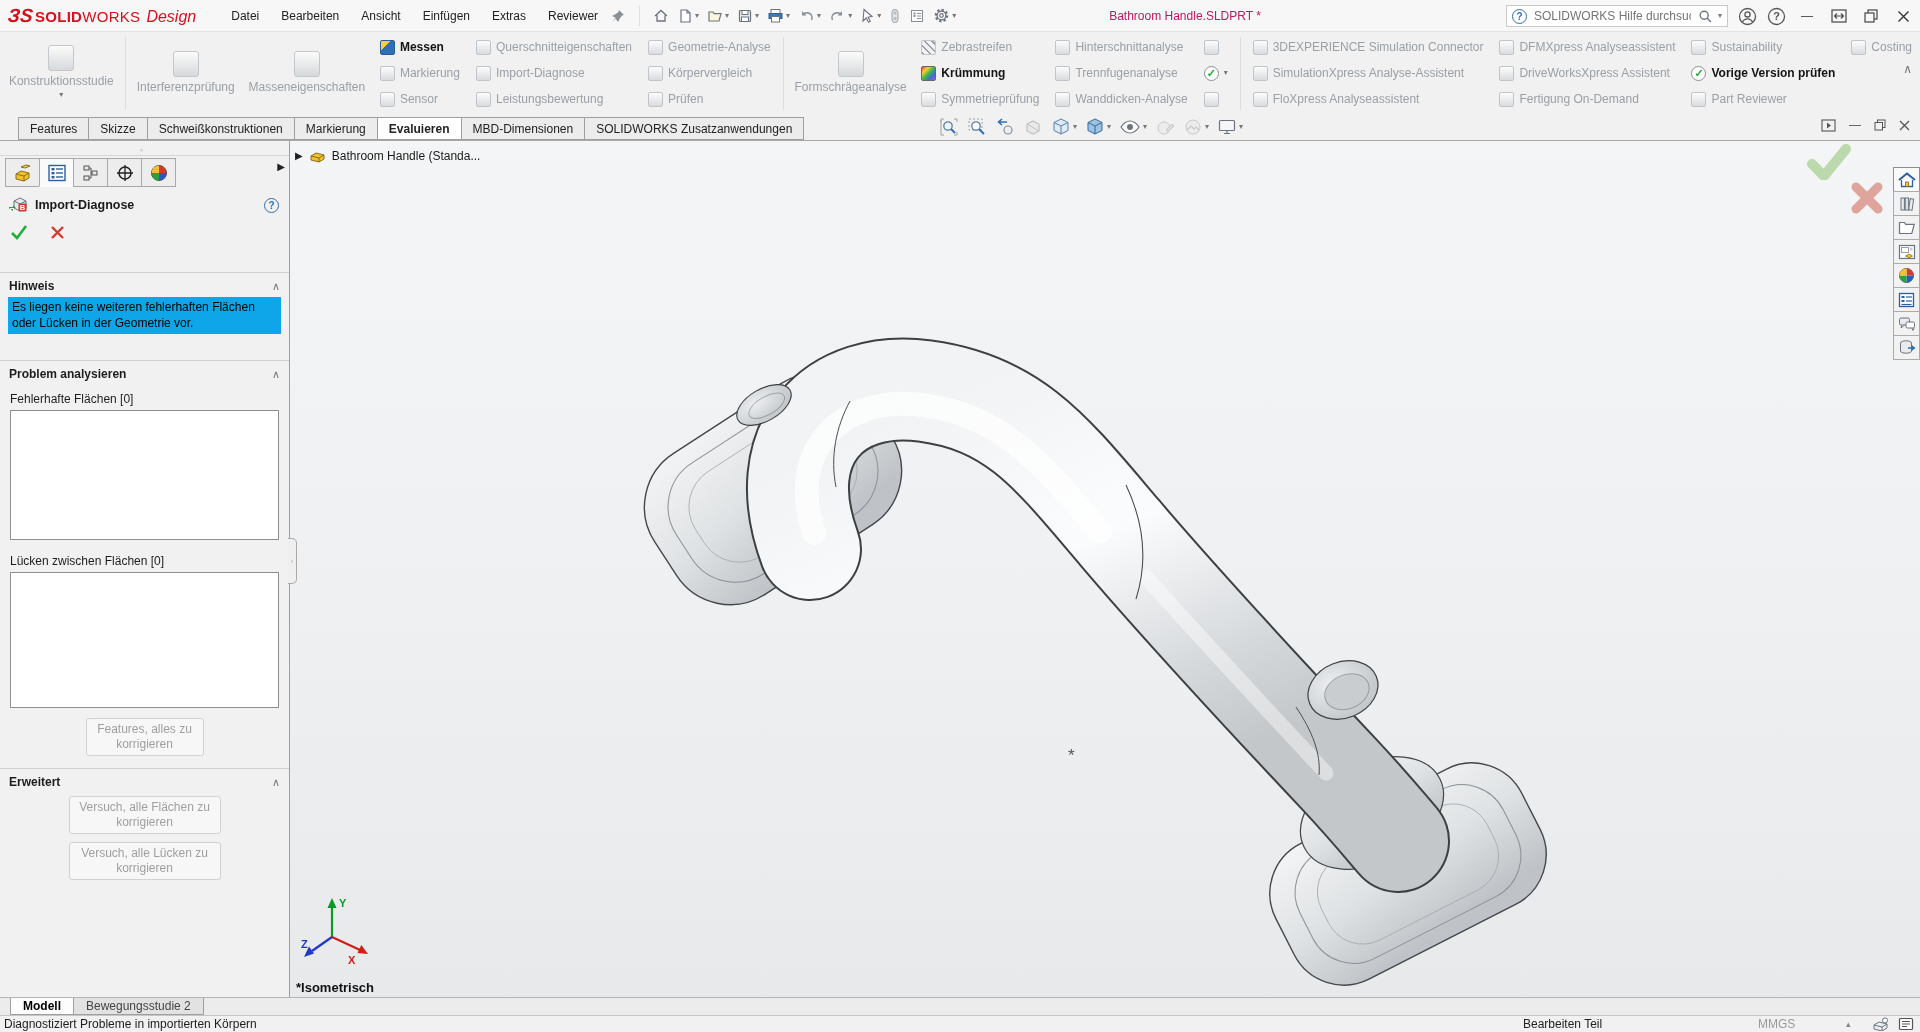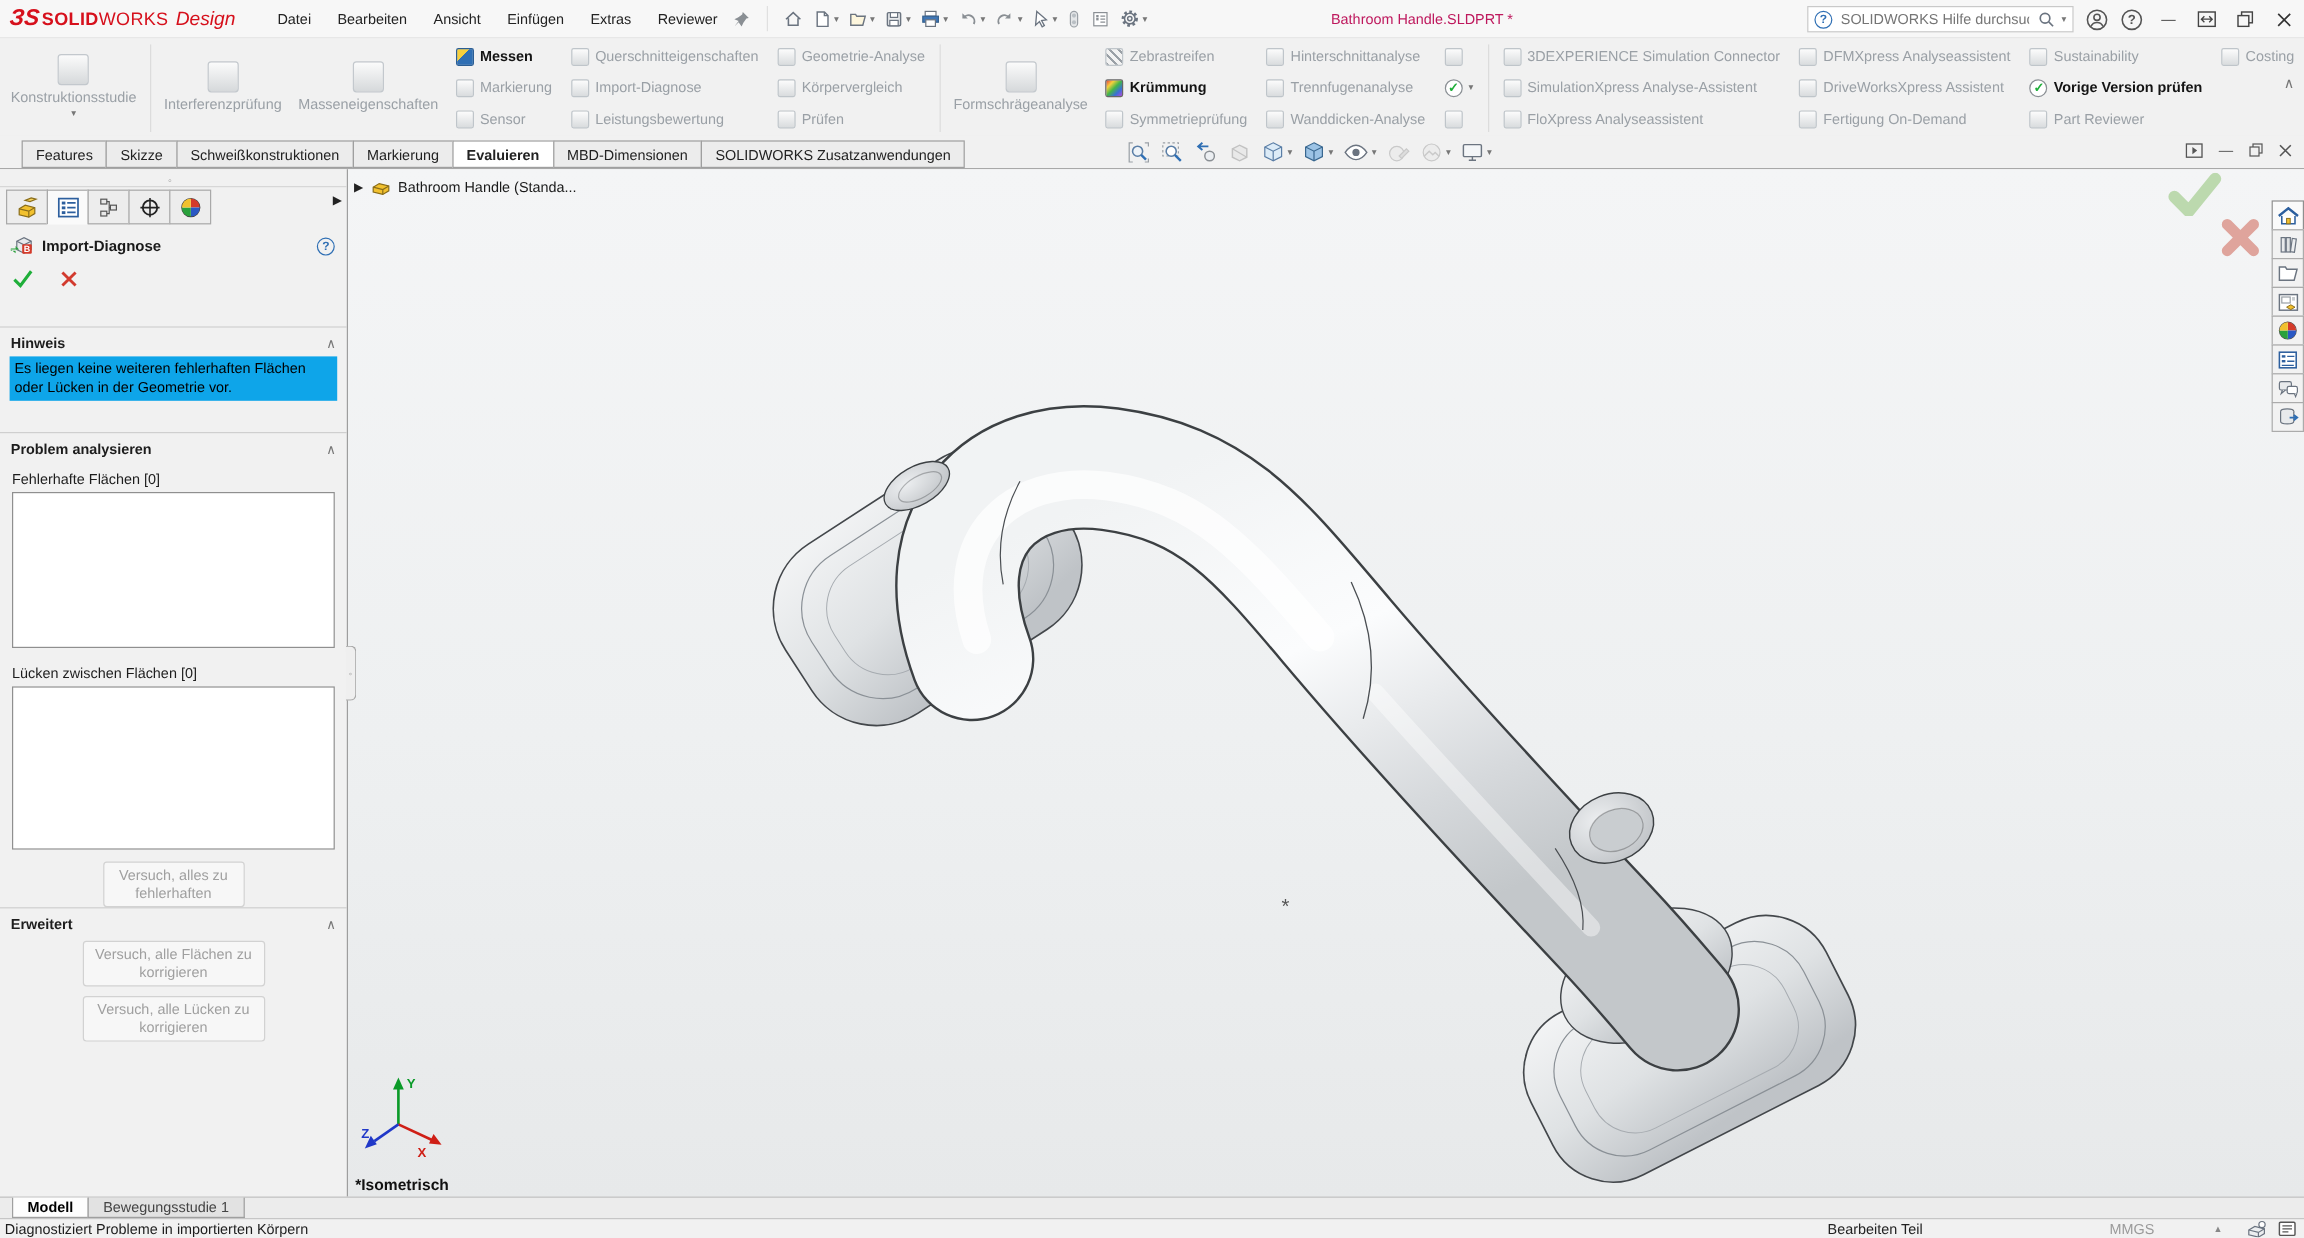--- a/index.html
+++ b/index.html
@@ -616,24 +616,24 @@
 
       <div class="sect">
         <div class="sect-h">
           <span>Problem analysieren</span>
           <span class="chev">∧</span>
         </div>
         <div class="field-label">Fehlerhafte Flächen [0]</div>
         <div class="listbox"></div>
         <div class="field-label" style="padding-top:14px;">Lücken zwischen Flächen [0]</div>
         <div class="listbox tall"></div>
-        <button class="pbtn w1" disabled="">Versuch, alles zu fehlerhaften</button>
-      </div>
-
-      <div class="sect" style="margin-top:0;">
+        <button class="pbtn w1" disabled="">Features, alles zu korrigieren</button>
+      </div>
+
+      <div class="sect" style="margin-top:12px;">
         <div class="sect-h">
           <span>Erweitert</span>
           <span class="chev">∧</span>
         </div>
         <button class="pbtn w2" disabled="" style="margin-top:4px;">Versuch, alle Flächen zu korrigieren</button>
         <button class="pbtn w2" disabled="" style="margin-top:8px;">Versuch, alle Lücken zu korrigieren</button>
       </div>
 
       <div class="panel-side-handle">
         <span>◦</span>
@@ -797,21 +797,21 @@
         <text x="1" y="55" font-size="11" font-weight="bold" fill="#2038c8" font-family="Liberation Sans, sans-serif">Z</text>
       </svg>
 
       <div class="viewlabel">*Isometrisch</div>
       <div class="cursor-star">*</div>
     </div>
   </div>
 
   <div class="modeltabs">
     <span class="mtab active">Modell</span>
-    <span class="mtab">Bewegungsstudie 1</span>
+    <span class="mtab">Bewegungsstudie 2</span>
   </div>
 
   <div class="statusbar">
     <span>Diagnostiziert Probleme in importierten Körpern</span>
     <span class="sb-mode">Bearbeiten Teil</span>
     <span class="sb-units">MMGS</span>
     <span class="sb-caret">▴</span>
     <span class="sb-ico1">
       <svg width="17" height="14" viewBox="0 0 17 14">
           <path d="M2 8l5-3 8 2v4l-5 3-8-2z" fill="#eceef0" stroke="#6b7480"></path>

